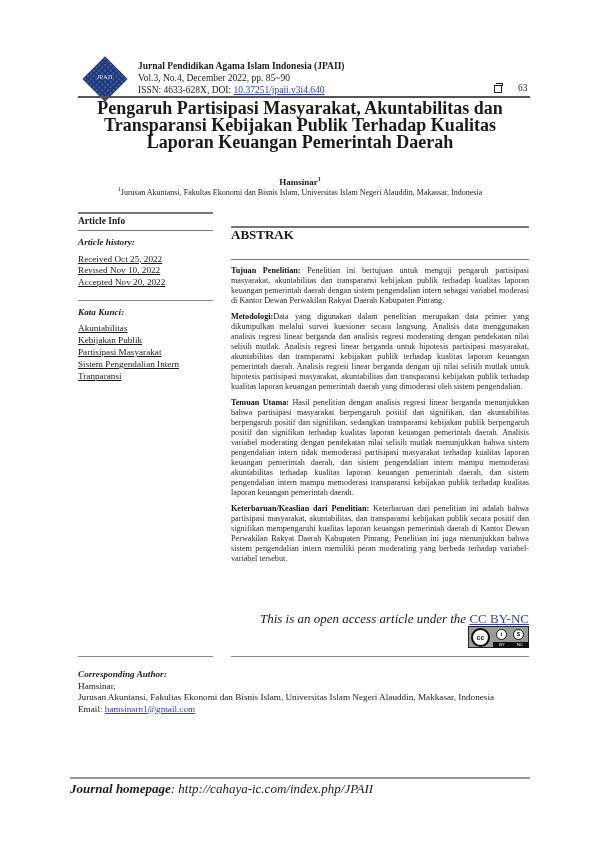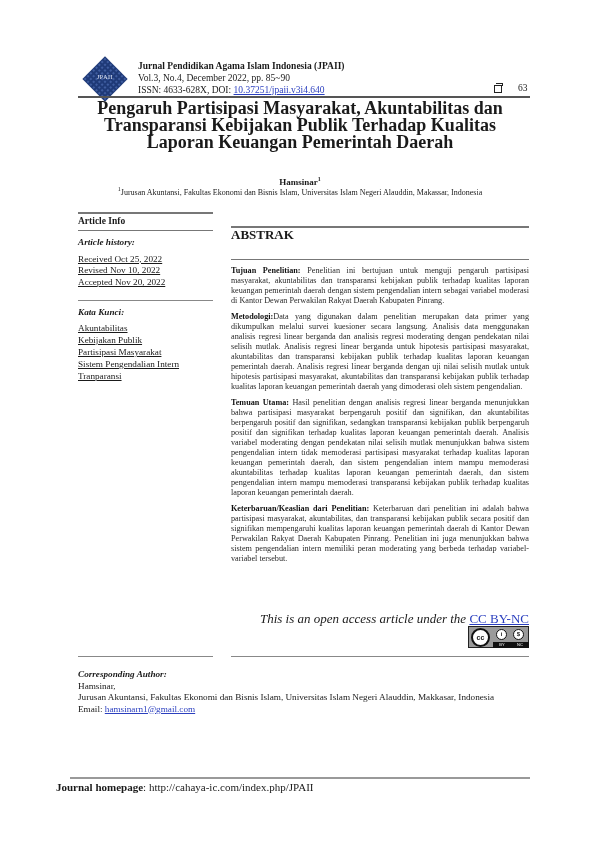--- a/index.html
+++ b/index.html
@@ -56,21 +56,21 @@
   .cc-badge .strip { position: absolute; left: 24px; top: 15px; width: 36px; height: 6px; background: #111; color: #fff; font-size: 4px; line-height: 6px; display: flex; justify-content: space-around; font-family: "Liberation Sans", sans-serif; }
 
   .foot-rule-l { position: absolute; left: 78px; top: 656px; width: 135px; height: 1px; background: #888; }
   .foot-rule-r { position: absolute; left: 231px; top: 656px; width: 298px; height: 1px; background: #888; }
 
   .corr { position: absolute; left: 78px; top: 669px; width: 452px; font-size: 9.2px; line-height: 11.5px; }
   .corr .lbl { font-style: italic; font-weight: bold; }
   .corr a { color: #2b3fbf; text-decoration: underline; }
 
   .home-rule { position: absolute; left: 70px; top: 777px; width: 460px; height: 1.5px; background: #999; }
-  .home { position: absolute; left: 56px; top: 781px; font-size: 11px; }
+  .home { position: absolute; left: 70px; top: 781px; font-size: 13px; font-style: italic; }
   .home b { font-weight: bold; }
 </style>
 </head>
 <body>
 
 <div class="header">
   <div class="logo">
     <div class="diamond"></div>
     <div class="logo-text">JPAII</div>
   </div>

